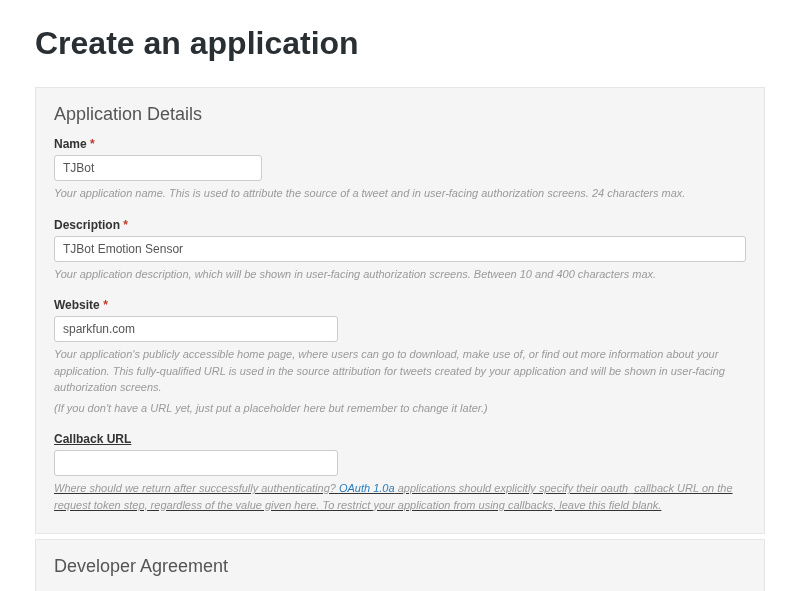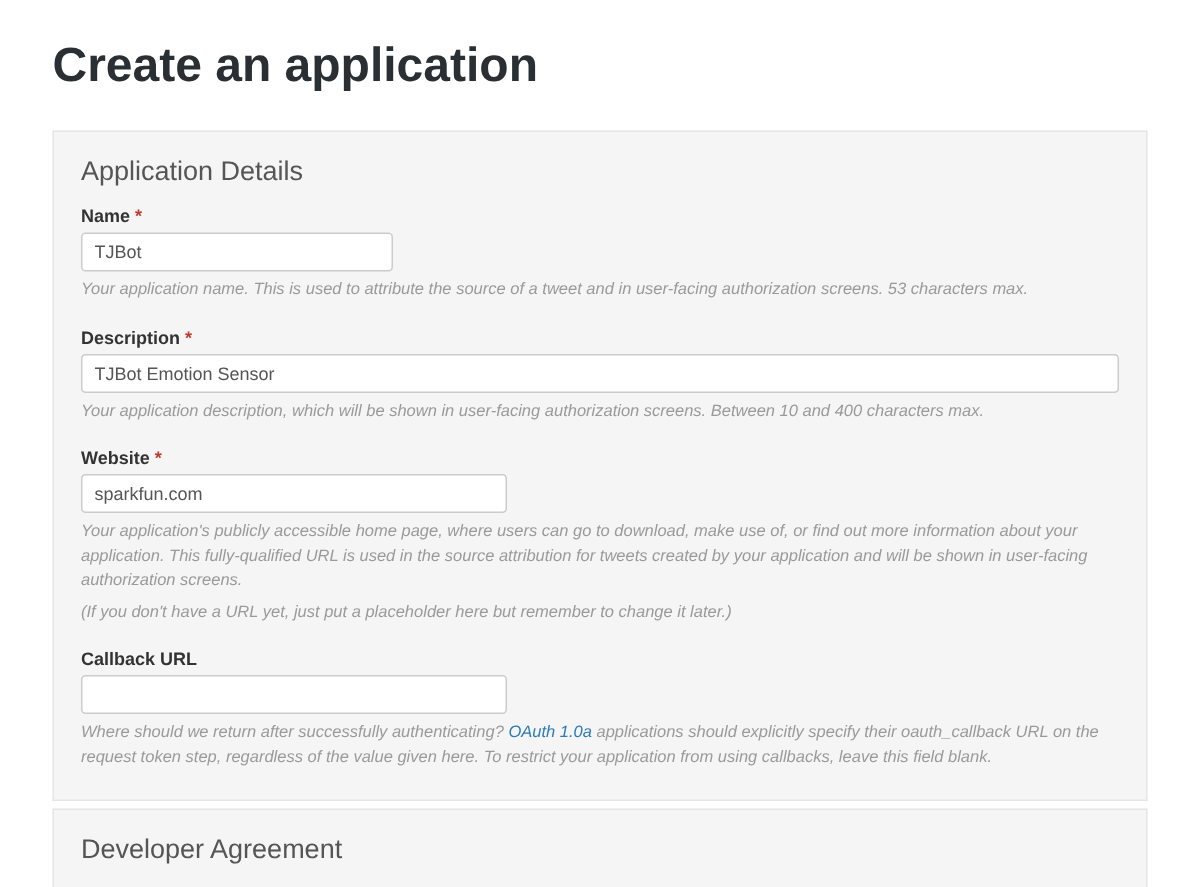--- a/index.html
+++ b/index.html
@@ -76,21 +76,21 @@
 
 <div class="panel">
   <div class="panel-title">Application Details</div>
 
   <div class="form-group">
     <label class="form-label">
       <span>Name</span>
       <span class="required">*</span>
     </label>
     <input type="text" class="form-input short" value="TJBot" style="">
-    <div class="help-text">Your application name. This is used to attribute the source of a tweet and in user-facing authorization screens. 53 characters max.</div>
+    <div class="help-text">Your application name. This is used to attribute the source of a tweet and in user-facing authorization screens. 24 characters max.</div>
   </div>
 
   <div class="form-group">
     <label class="form-label">
       <span>Description</span>
       <span class="required">*</span>
     </label>
     <input type="text" class="form-input" value="TJBot Emotion Sensor" style="">
     <div class="help-text">Your application description, which will be shown in user-facing authorization screens. Between 10 and 400 characters max.</div>
   </div>
@@ -98,21 +98,21 @@
   <div class="form-group">
     <label class="form-label">
       <span>Website</span>
       <span class="required">*</span>
     </label>
     <input type="text" class="form-input med" value="sparkfun.com" style="">
     <div class="help-text">Your application's publicly accessible home page, where users can go to download, make use of, or find out more information about your application. This fully-qualified URL is used in the source attribution for tweets created by your application and will be shown in user-facing authorization screens.</div>
     <div class="help-text">(If you don't have a URL yet, just put a placeholder here but remember to change it later.)</div>
   </div>
 
-  <div class="form-group" style="margin-bottom:4px;">
+  <div class="form-group" style="margin-bottom:4px;text-decoration:underline;">
     <label class="form-label">Callback URL</label>
     <input type="text" class="form-input med" value="" style="">
     <div class="help-text">
       <span>Where should we return after successfully authenticating? </span><a href="#">OAuth 1.0a</a><span> applications should explicitly specify their oauth_callback URL on the request token step, regardless of the value given here. To restrict your application from using callbacks, leave this field blank.</span>
     </div>
   </div>
 </div>
 
 <div class="panel">
   <div class="panel-title">Developer Agreement</div>

